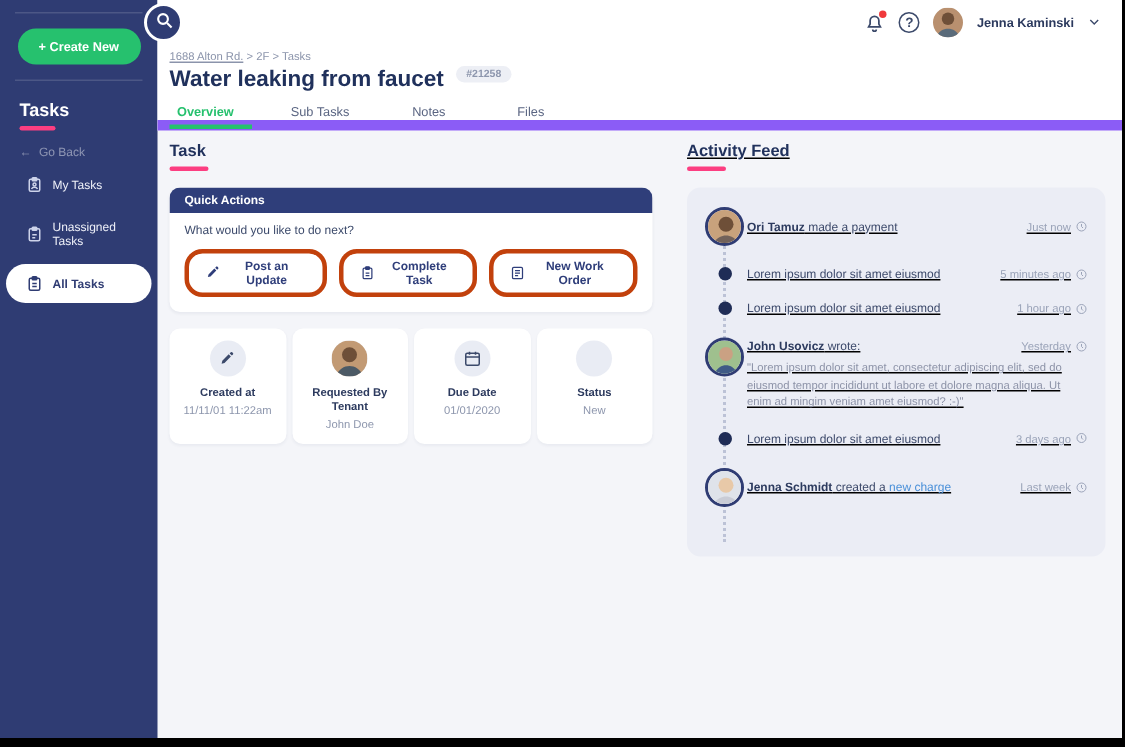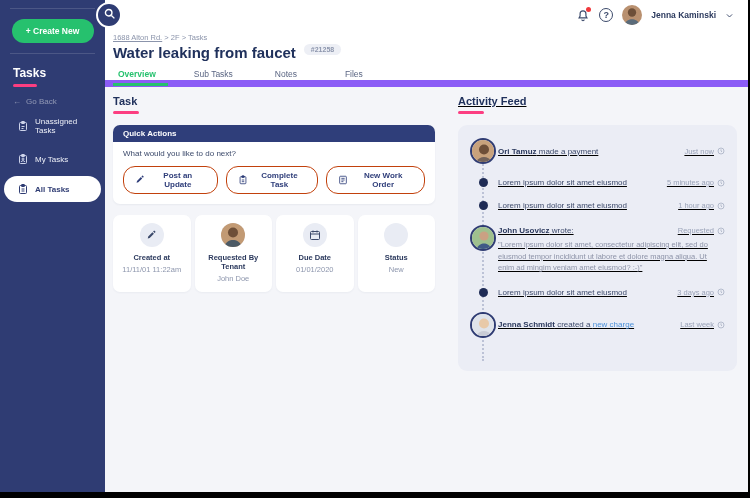--- a/index.html
+++ b/index.html
@@ -54,21 +54,21 @@
   .pink-underline { width:26px; height:3px; background:#fc3e81; border-radius:2px; margin-top:4px; }
   .task-col { position:absolute; left:113px; top:95px; width:322px; }
   .feed-col { position:absolute; left:458px; top:95px; width:279px;text-decoration:underline; }
 
   
   .qa-card { margin-top:11px; border-radius:7px; overflow:hidden; background:#fff; box-shadow:0 1px 2px rgba(40,50,90,.06); }
   .qa-header { background:#2f3e7a; color:#fff; font-size:8px; font-weight:bold; padding:4px 10px; }
   .qa-body { padding:7px 10px 10px; }
   .qa-prompt { font-size:8px; color:#3c4a6b; }
   .qa-buttons { display:flex; gap:8px; margin-top:8px; }
-  .qa-btn { display:flex; align-items:center; gap:5px; border:1px solid #c2410c; background:#fff; color:#2f3e7a; border-radius:12px; padding:4px 11px; font-size:8px; font-weight:bold; font-family:inherit; cursor:pointer; }
+  .qa-btn { display:flex; align-items:center; gap:5px; border:3px solid #c2410c; background:#fff; color:#2f3e7a; border-radius:12px; padding:4px 11px; font-size:8px; font-weight:bold; font-family:inherit; cursor:pointer; }
   .qa-btn .q-icon { width:10px; height:10px; }
 
   
   .info-cards { display:flex; gap:4px; margin-top:11px; }
   .info-card { flex:1; background:#fff; border-radius:7px; text-align:center; padding:8px 2px 9px; box-shadow:0 1px 2px rgba(40,50,90,.05); }
   .ic-circle { width:24px; height:24px; border-radius:50%; background:#e9ecf4; margin:0 auto; display:flex; align-items:center; justify-content:center; color:#3c4a6b; overflow:hidden; }
   .ic-label { font-size:7.5px; font-weight:bold; color:#2c3a5e; margin-top:6px; }
   .ic-value { font-size:7.5px; color:#8d96ad; margin-top:3px; }
 
   
@@ -105,35 +105,35 @@
       <div class="go-back">
         <span>←</span>
         <span>Go Back</span>
       </div>
 
       <div class="side-item">
         <span class="s-icon">
           <svg viewBox="0 0 24 24" fill="none" stroke="currentColor" stroke-width="2">
               <rect x="5" y="5" width="14" height="16" rx="2"></rect>
               <rect x="9" y="3" width="6" height="4" rx="1" fill="currentColor"></rect>
-              <path d="M9 13h6M9 17h4"></path>
+              <circle cx="12" cy="12" r="2"></circle>
+              <path d="M8 18c.8-1.8 2.3-2.5 4-2.5s3.2.7 4 2.5"></path>
             </svg>
         </span>
-        <span>Unassigned Tasks</span>
+        <span>My Tasks</span>
       </div>
       <div class="side-item">
         <span class="s-icon">
           <svg viewBox="0 0 24 24" fill="none" stroke="currentColor" stroke-width="2">
               <rect x="5" y="5" width="14" height="16" rx="2"></rect>
               <rect x="9" y="3" width="6" height="4" rx="1" fill="currentColor"></rect>
-              <circle cx="12" cy="12" r="2"></circle>
-              <path d="M8 18c.8-1.8 2.3-2.5 4-2.5s3.2.7 4 2.5"></path>
+              <path d="M9 13h6M9 17h4"></path>
             </svg>
         </span>
-        <span>My Tasks</span>
+        <span>Unassigned Tasks</span>
       </div>
       <div class="side-item active">
         <span class="s-icon">
           <svg viewBox="0 0 24 24" fill="none" stroke="currentColor" stroke-width="2">
               <rect x="5" y="5" width="14" height="16" rx="2"></rect>
               <rect x="9" y="3" width="6" height="4" rx="1" fill="currentColor"></rect>
               <path d="M9 12h6M9 16h6"></path>
             </svg>
         </span>
         <span>All Tasks</span>
@@ -351,21 +351,21 @@
                   <rect width="24" height="24" fill="#9fc08e"></rect>
                   <circle cx="12" cy="9" r="4.6" fill="#caa183"></circle>
                   <path d="M3 26c1.5-7 5.5-9.5 9-9.5s7.5 2.5 9 9.5z" fill="#3f5a86"></path>
                 </svg>
             </span>
           </div>
           <div class="item-body">
             <div class="item-head">
               <span class="item-text"><b>John Usovicz</b><span> wrote:</span></span>
               <span class="item-time">
-                  <span>Requested</span>
+                  <span>Yesterday</span>
                   <svg viewBox="0 0 24 24" fill="none" stroke="currentColor" stroke-width="2">
                     <circle cx="12" cy="12" r="9"></circle>
                     <path d="M12 7v5l3 3"></path>
                   </svg>
                 </span>
             </div>
             <div class="quote">"Lorem ipsum dolor sit amet, consectetur adipiscing elit, sed do eiusmod tempor incididunt ut labore et dolore magna aliqua. Ut enim ad mingim veniam amet eiusmod? :-)"</div>
           </div>
         </div>
 

